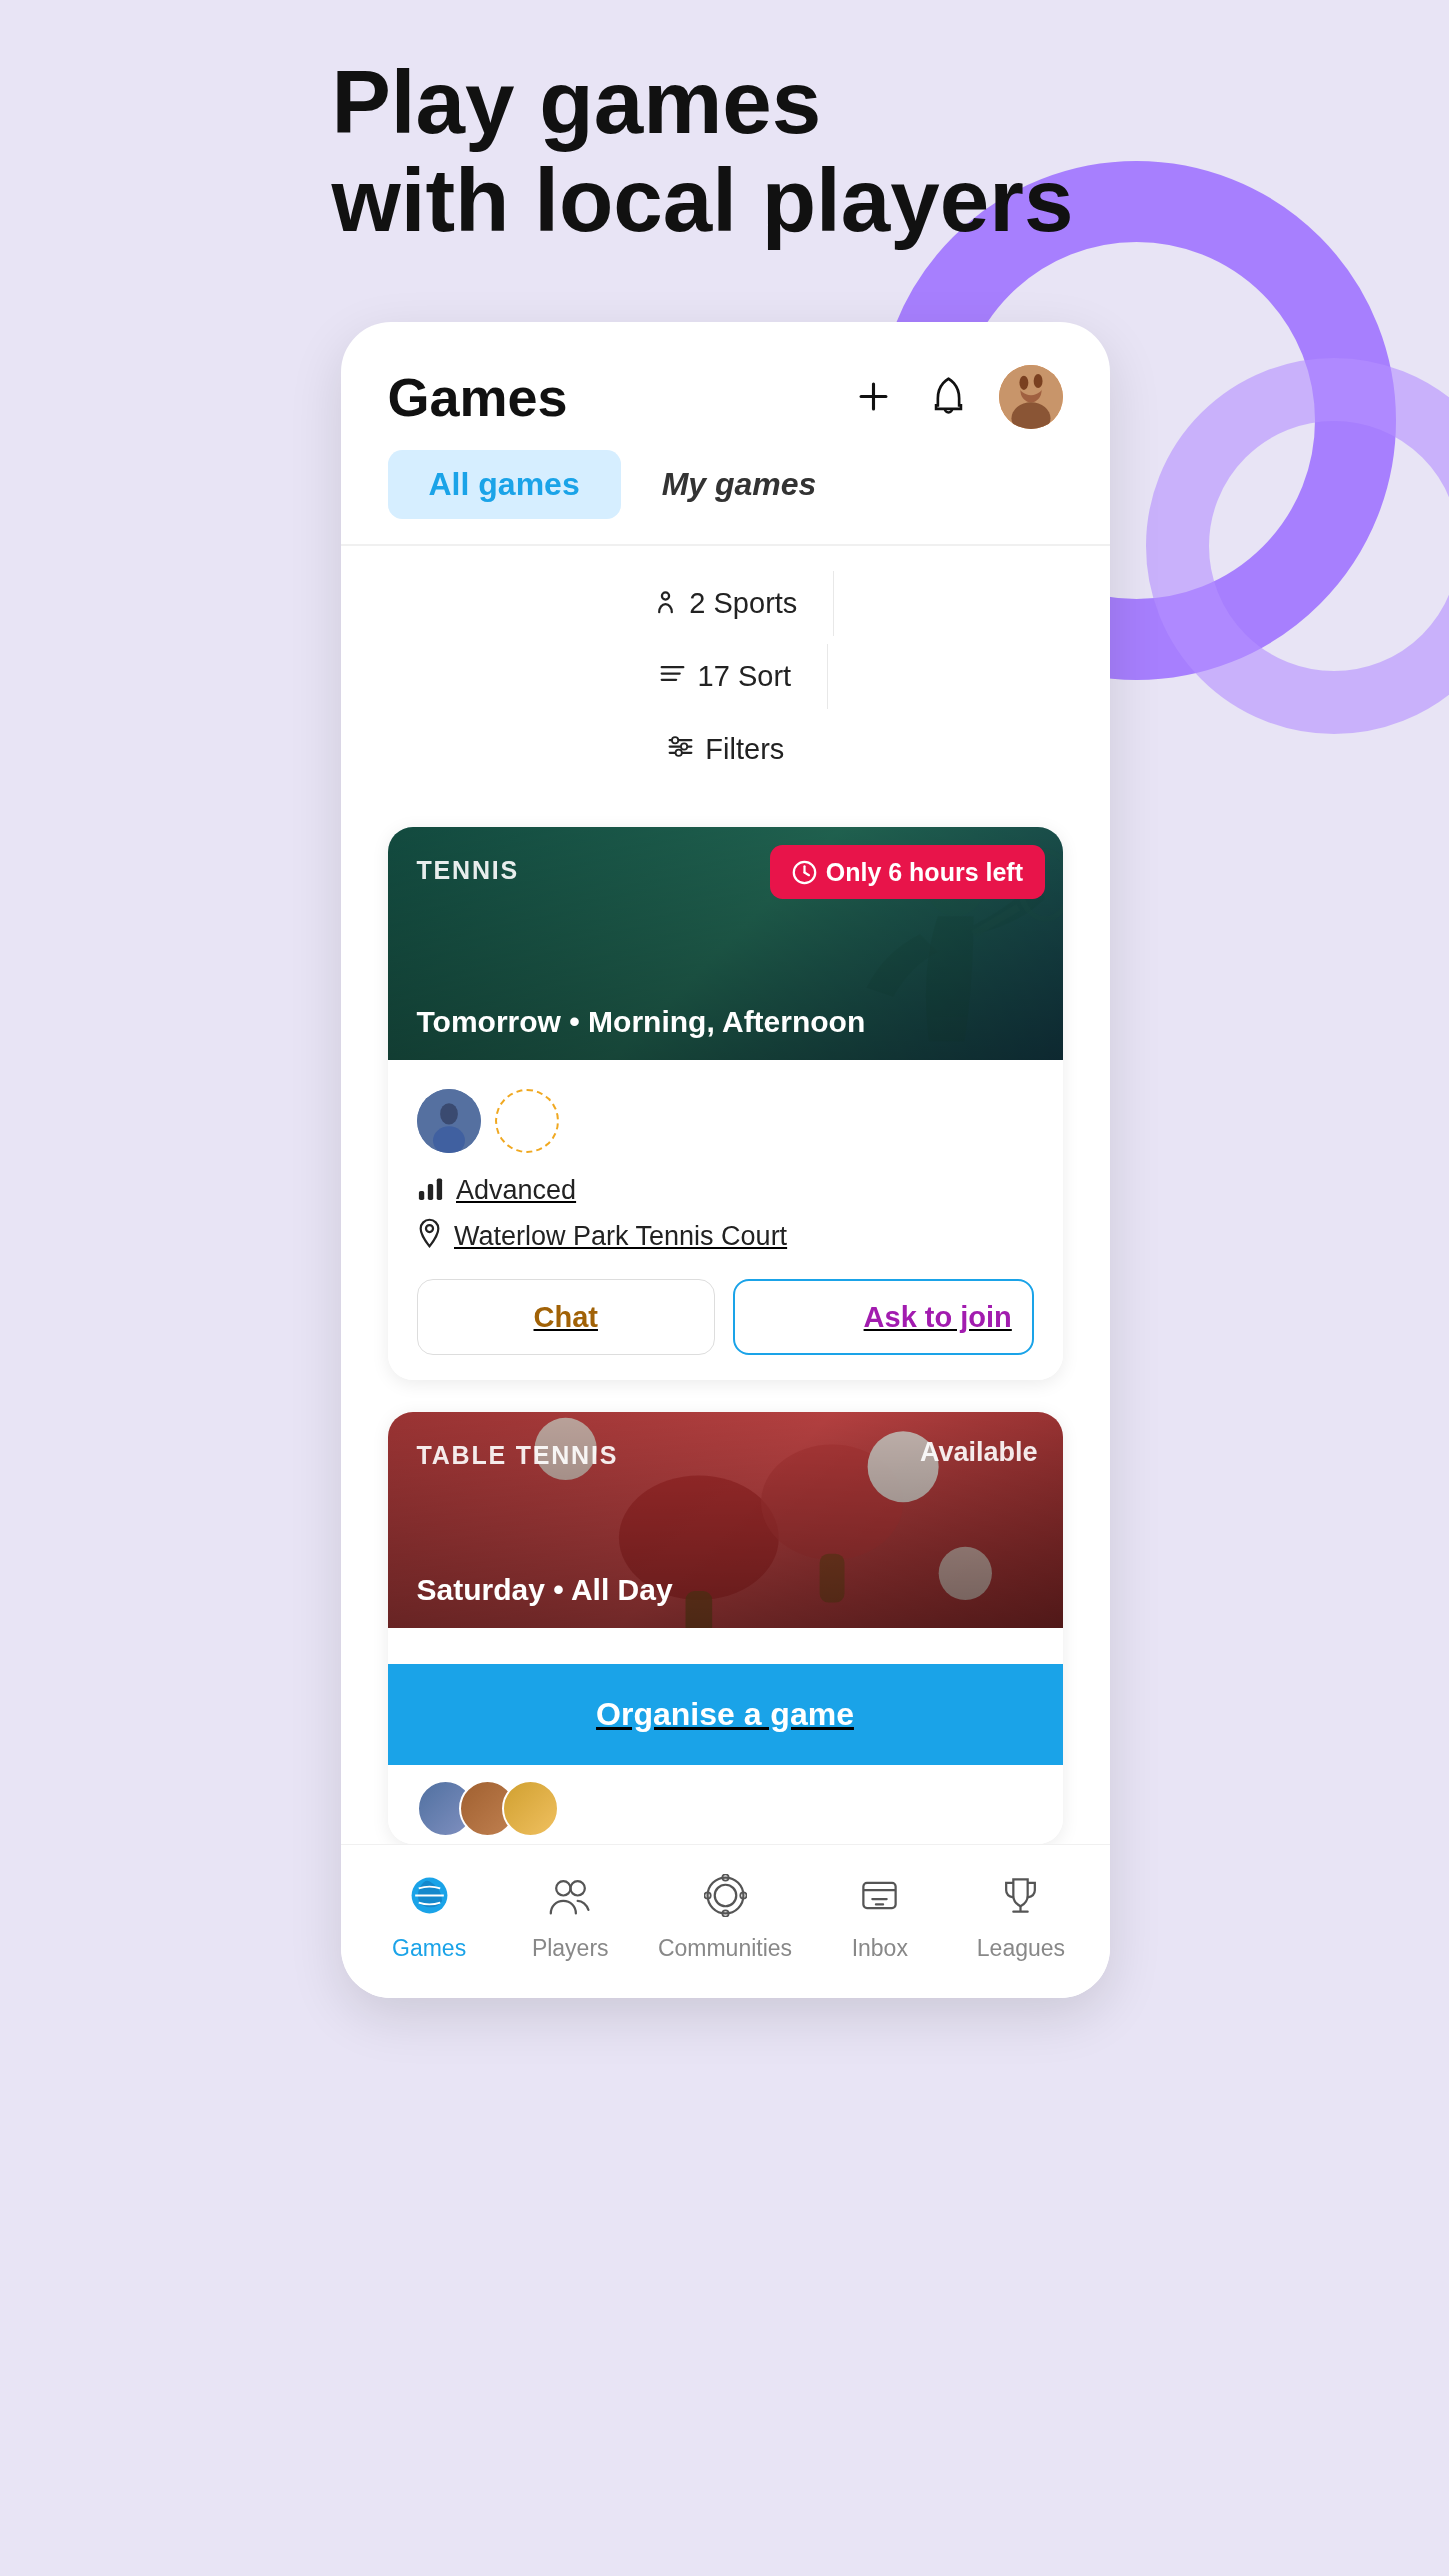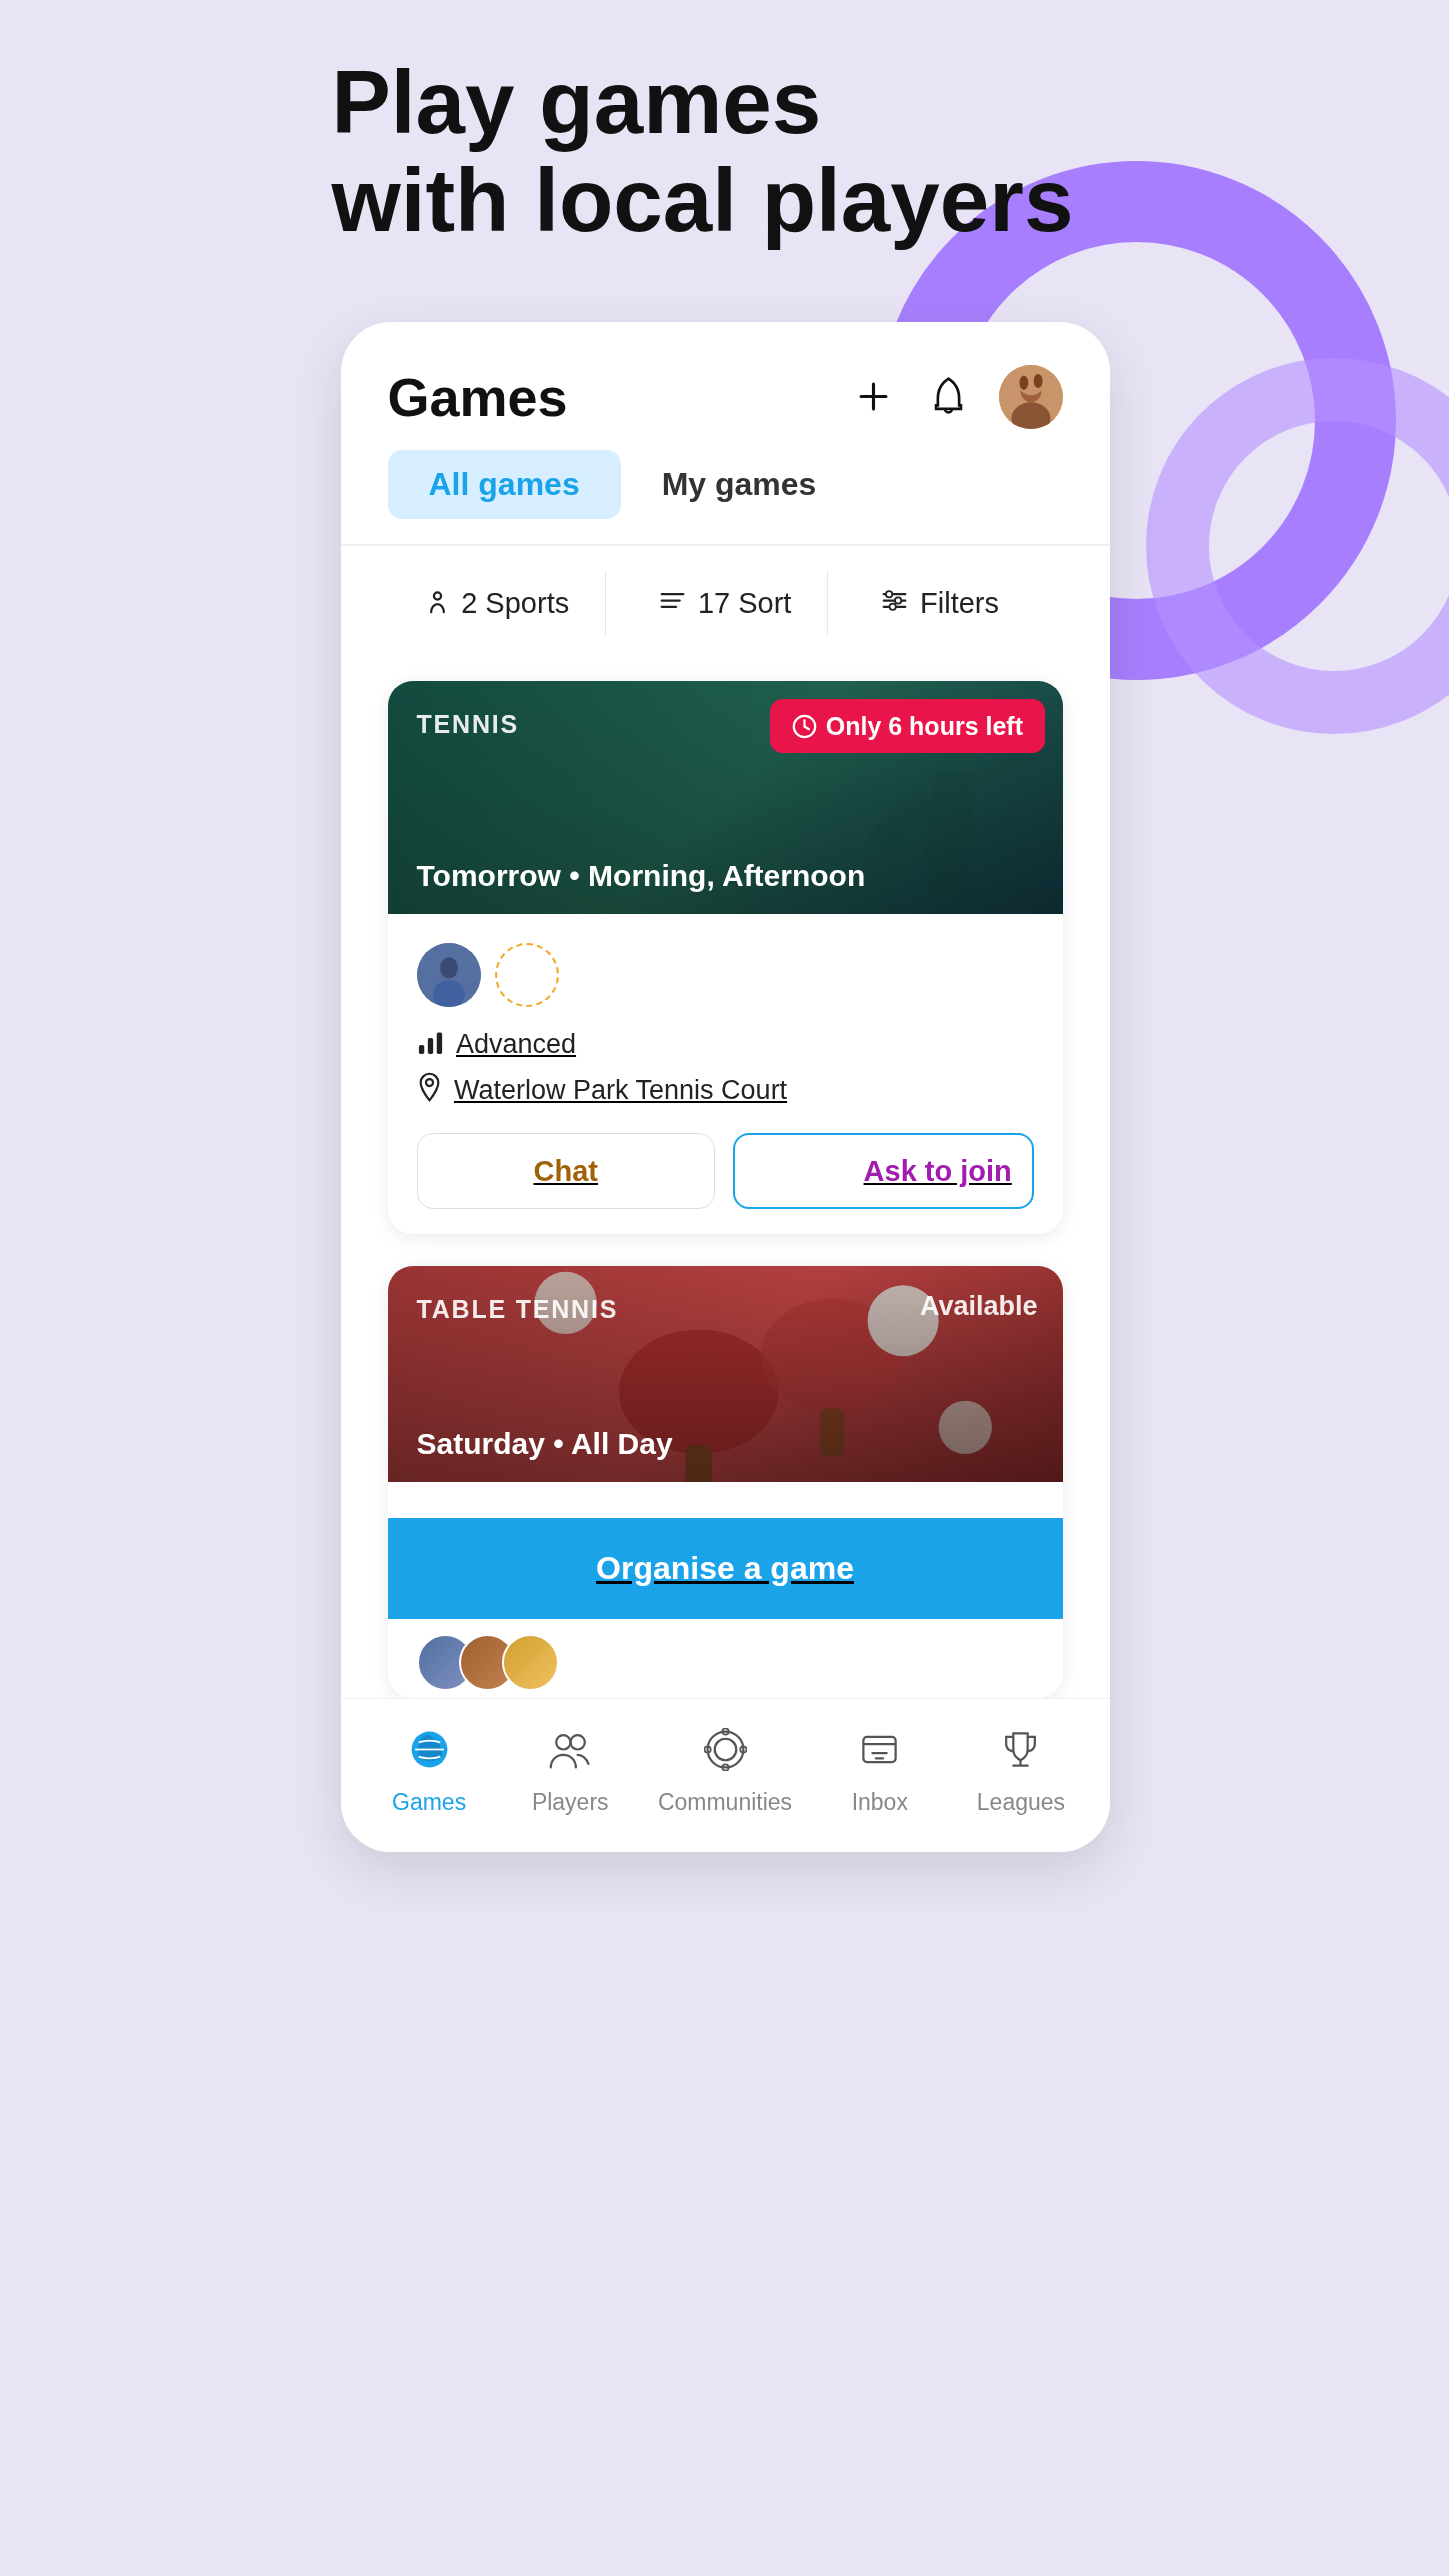--- a/index.html
+++ b/index.html
@@ -115,36 +115,38 @@
       font-weight: 600;
       cursor: pointer;
     }
     .tab.active {
       background: #d6eeff;
       color: #1aa3e8;
     }
     .tab.inactive {
       color: #333;
       background: transparent;
+      font-style: italic;
     }
 
     
     .divider {
       height: 1.8px;
       background: #f0f0f0;
       margin: 0 0 25px;
     }
 
     
     .filter-bar {
       display: flex;
       align-items: center;
       padding: 0 47px;
-      gap: 16px;
+      gap: 8px;
       margin-bottom: 29px;
+      flex-direction: column;
     }
     .filter-item {
       display: flex;
       align-items: center;
       gap: 10.7px;
       padding: 16px 36px;
       border-right: 1.8px solid #e8e8e8;
       font-size: 29px;
       color: #222;
       cursor: pointer;

